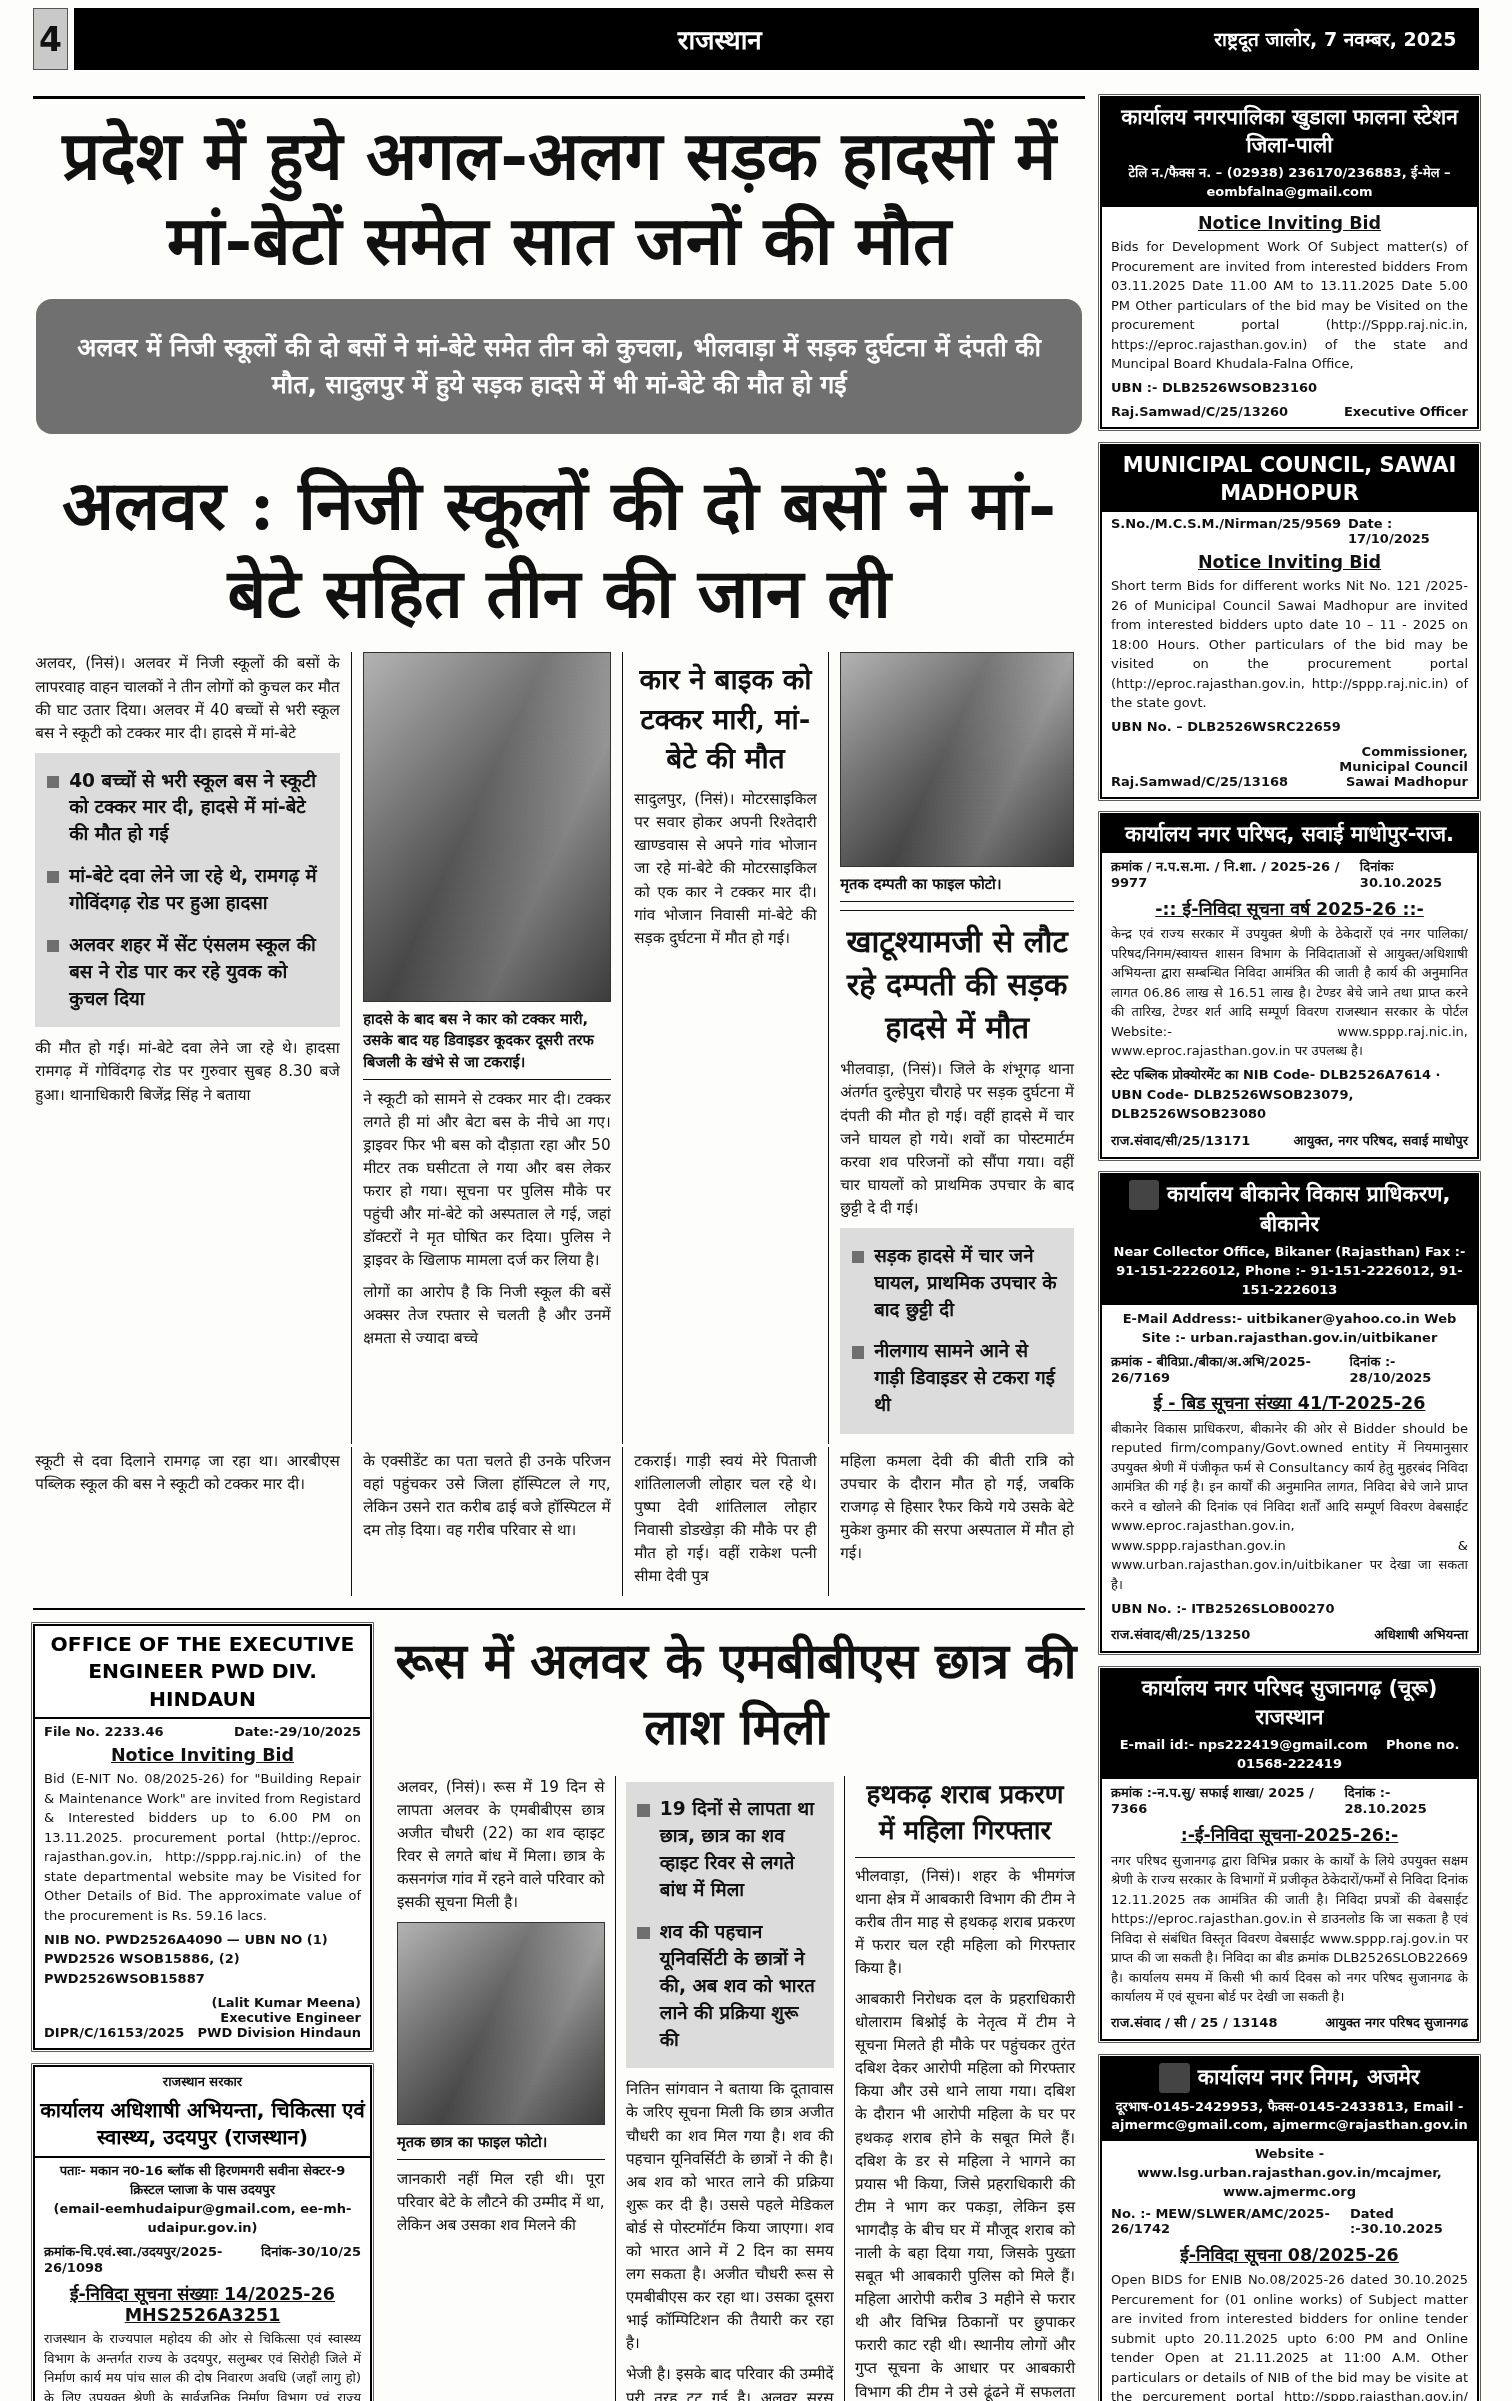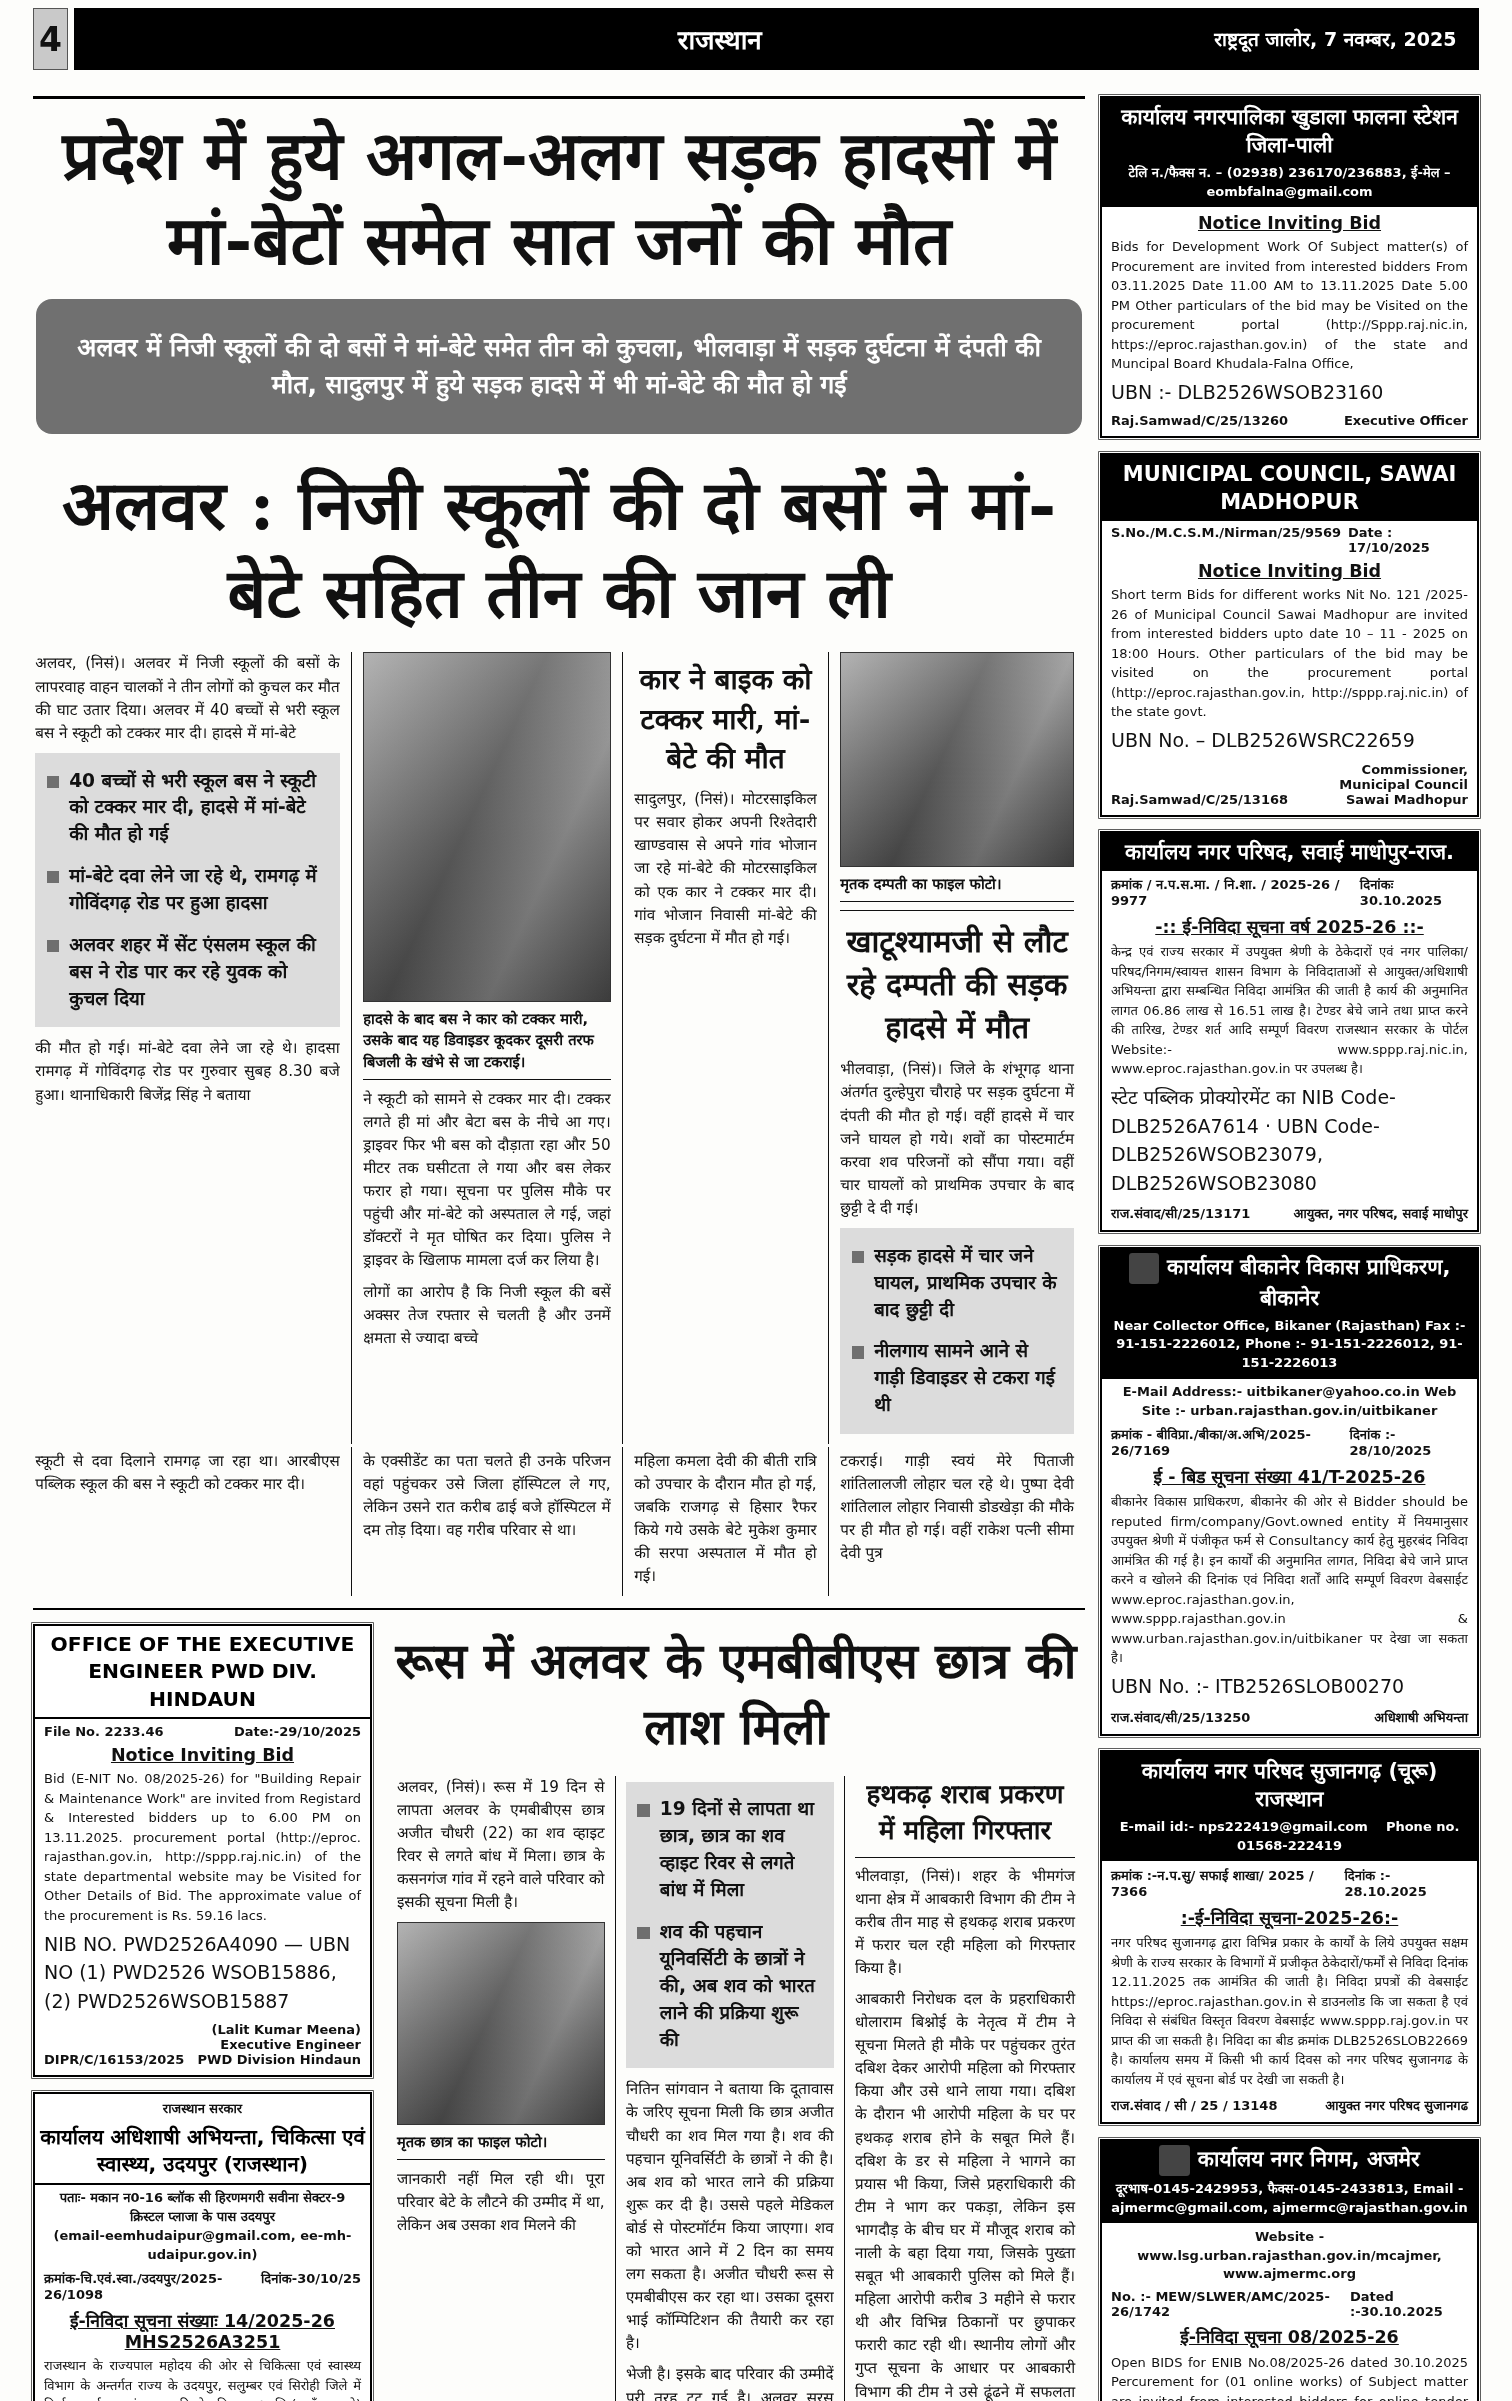--- a/index.html
+++ b/index.html
@@ -53,21 +53,21 @@
 
   
   .notice { border:2.3px solid #000; background:#fff; padding:6.8px 9px 8px; margin-bottom:14.7px; box-shadow:0 0 0 1.1px #fff, 0 0 0 1.7px #000; }
   .n-title { background:#000; color:#fff; text-align:center; font-weight:bold; font-size:21px; line-height:1.35; padding:4.5px 3.4px; margin:-6.8px -9px 4.5px; }
   .n-title.plain { background:#fff; color:#000; border-bottom:2.3px solid #000; font-size:20.3px; }
   .n-sub { text-align:center; font-size:13px; font-weight:bold; line-height:1.45; }
   .n-sub.inv { background:#000; color:#fff; margin:-5.6px -9px 4.5px; padding:1.1px 4.5px 5.6px; }
   .n-meta { display:flex; justify-content:space-between; gap:6.8px; font-size:13px; font-weight:bold; margin:4.5px 0 1.1px; }
   .n-heading { text-align:center; font-weight:bold; font-size:17.5px; text-decoration:underline; margin:5.6px 0 4.5px; }
   .n-body { font-size:13px; line-height:1.5; text-align:justify; }
-  .n-lines { font-size:19px; font-weight:normal; margin-top:4.5px; line-height:1.5; }
+  .n-lines { font-size:13px; font-weight:bold; margin-top:4.5px; line-height:1.5; }
   .n-foot { display:flex; justify-content:space-between; align-items:flex-end; gap:8px; font-size:13px; font-weight:bold; margin-top:6.8px; }
   .n-foot .fr { text-align:right; }
   .logo-dot { display:inline-block; width:30.5px; height:30.5px; background:#444; margin-right:8px; vertical-align:middle; border-radius:3.4px; }
 </style>
 </head>
 <body>
 
 <div id="page">
 
   <div class="masthead">
@@ -120,24 +120,24 @@
       </div>
 
       <div class="band-grid">
         <div class="acol">
             <p class="news-p">स्कूटी से दवा दिलाने रामगढ़ जा रहा था। आरबीएस पब्लिक स्कूल की बस ने स्कूटी को टक्कर मार दी।</p>
           </div>
         <div class="acol">
             <p class="news-p">के एक्सीडेंट का पता चलते ही उनके परिजन वहां पहुंचकर उसे जिला हॉस्पिटल ले गए, लेकिन उसने रात करीब ढाई बजे हॉस्पिटल में दम तोड़ दिया। वह गरीब परिवार से था।</p>
           </div>
         <div class="acol">
+            <p class="news-p">टकराई। गाड़ी स्वयं मेरे पिताजी शांतिलालजी लोहार चल रहे थे। पुष्पा देवी शांतिलाल लोहार निवासी डोडखेड़ा की मौके पर ही मौत हो गई। वहीं राकेश पत्नी सीमा देवी पुत्र</p>
+          </div>
+        <div class="acol">
             <p class="news-p">महिला कमला देवी की बीती रात्रि को उपचार के दौरान मौत हो गई, जबकि राजगढ़ से हिसार रैफर किये गये उसके बेटे मुकेश कुमार की सरपा अस्पताल में मौत हो गई।</p>
-          </div>
-        <div class="acol">
-            <p class="news-p">टकराई। गाड़ी स्वयं मेरे पिताजी शांतिलालजी लोहार चल रहे थे। पुष्पा देवी शांतिलाल लोहार निवासी डोडखेड़ा की मौके पर ही मौत हो गई। वहीं राकेश पत्नी सीमा देवी पुत्र</p>
           </div>
       </div>
 
       <div class="mid-grid">
         <div>
 
           <div class="notice">
             <div class="n-title plain">OFFICE OF THE EXECUTIVE ENGINEER PWD DIV. HINDAUN</div>
             <div class="n-meta">
                 <span>File No. 2233.46</span>

